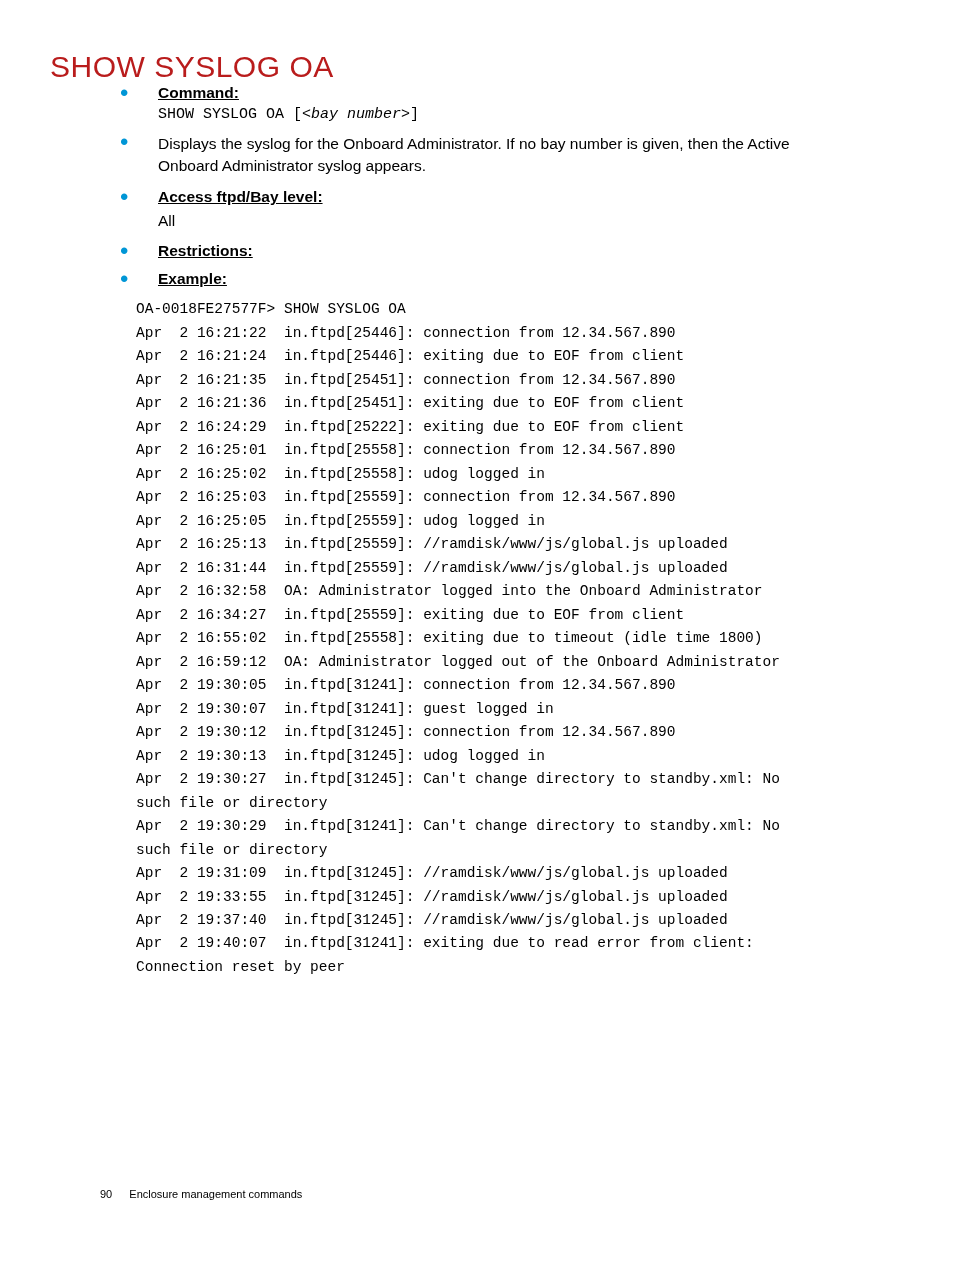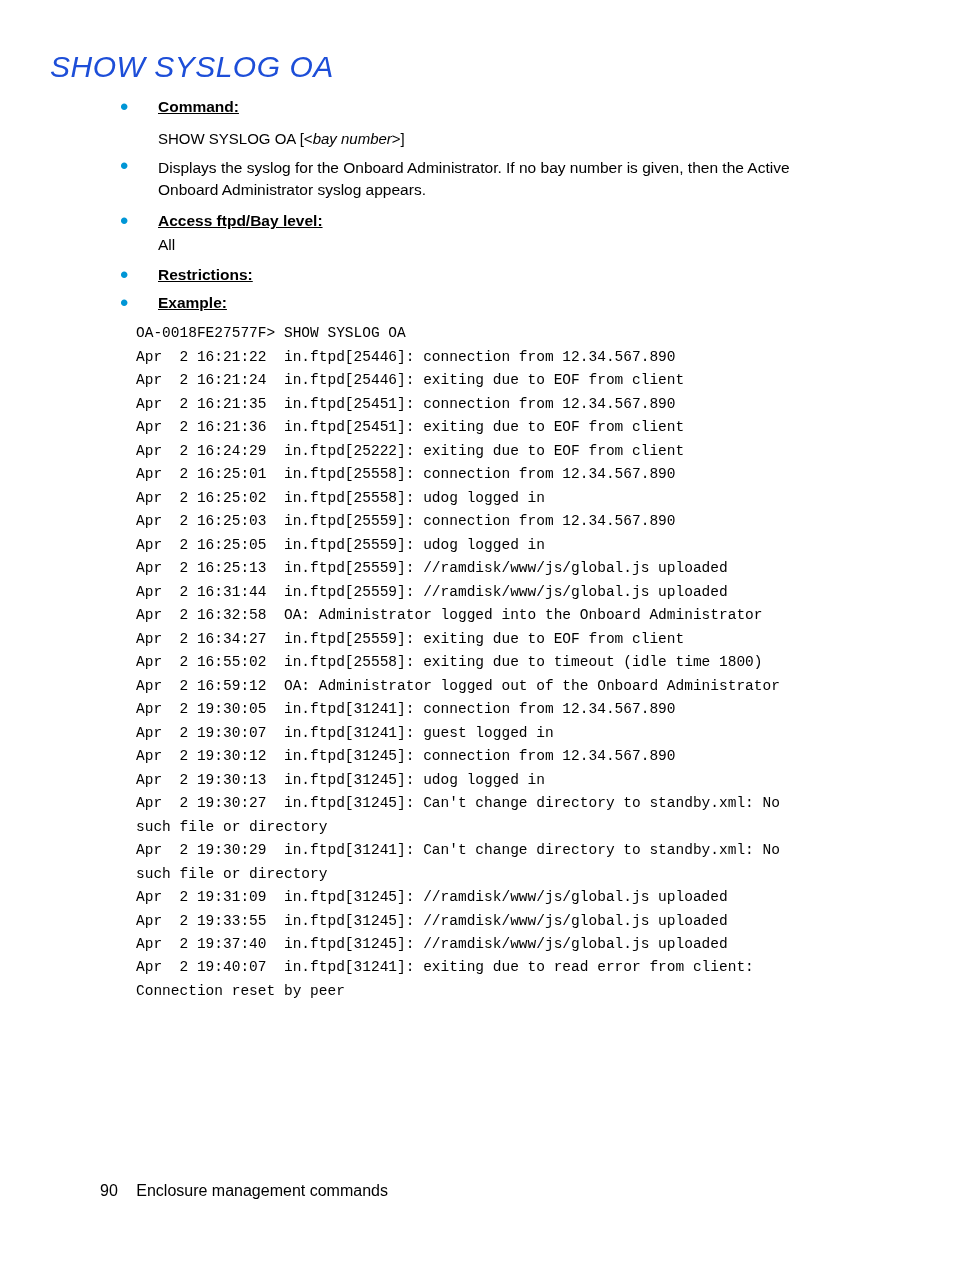--- a/index.html
+++ b/index.html
@@ -8,24 +8,22 @@
     font-family: Arial, Helvetica, sans-serif;
     font-size: 15px;
     color: #000;
     width: 854px;
     box-sizing: border-box;
   }
   .title {
     font-family: Arial, Helvetica, sans-serif;
     font-weight: 300;
     font-size: 30px;
-    color: #1d4ed8;
+    color: #b91c1c;
     letter-spacing: 0.5px;
-    margin-bottom: 14px;
-    font-style: italic;
   }
   ul.outer {
     list-style: none;
     padding: 0;
     margin: 0 0 0 70px;
   }
   ul.outer > li {
     position: relative;
     padding-left: 38px;
     margin-bottom: 10px;
@@ -44,39 +42,39 @@
     font-size: 15.5px;
     margin-bottom: 4px;
     text-decoration: underline;
   }
   .body-text {
     font-size: 15.5px;
     line-height: 1.45;
     margin-top: 2px;
   }
   .cmd-syntax {
-    font-family: Liberation Sans, sans-serif;
+    font-family: Liberation Mono, monospace;
     font-size: 15px;
-    margin-top: 14px;
+    margin-top: 4px;
   }
   .italic {
     font-style: italic;
   }
   .example-block {
     margin: 4px 0 0 86px;
     font-family: "Courier New", Courier, monospace;
     font-size: 14.5px;
     line-height: 1.62;
     white-space: pre-wrap;
   }
   .footer {
     position: absolute;
     bottom: 40px;
     left: 50px;
-    font-size: 16px;
+    font-size: 11px;
     text-align: center;
   }
   .footer .pn { margin-right: 14px; }
   .page-wrap { position: relative; min-height: 1190px; }
 </style>
 </head>
 <body>
 <div class="page-wrap">
 
 <div class="title">SHOW SYSLOG OA</div>

